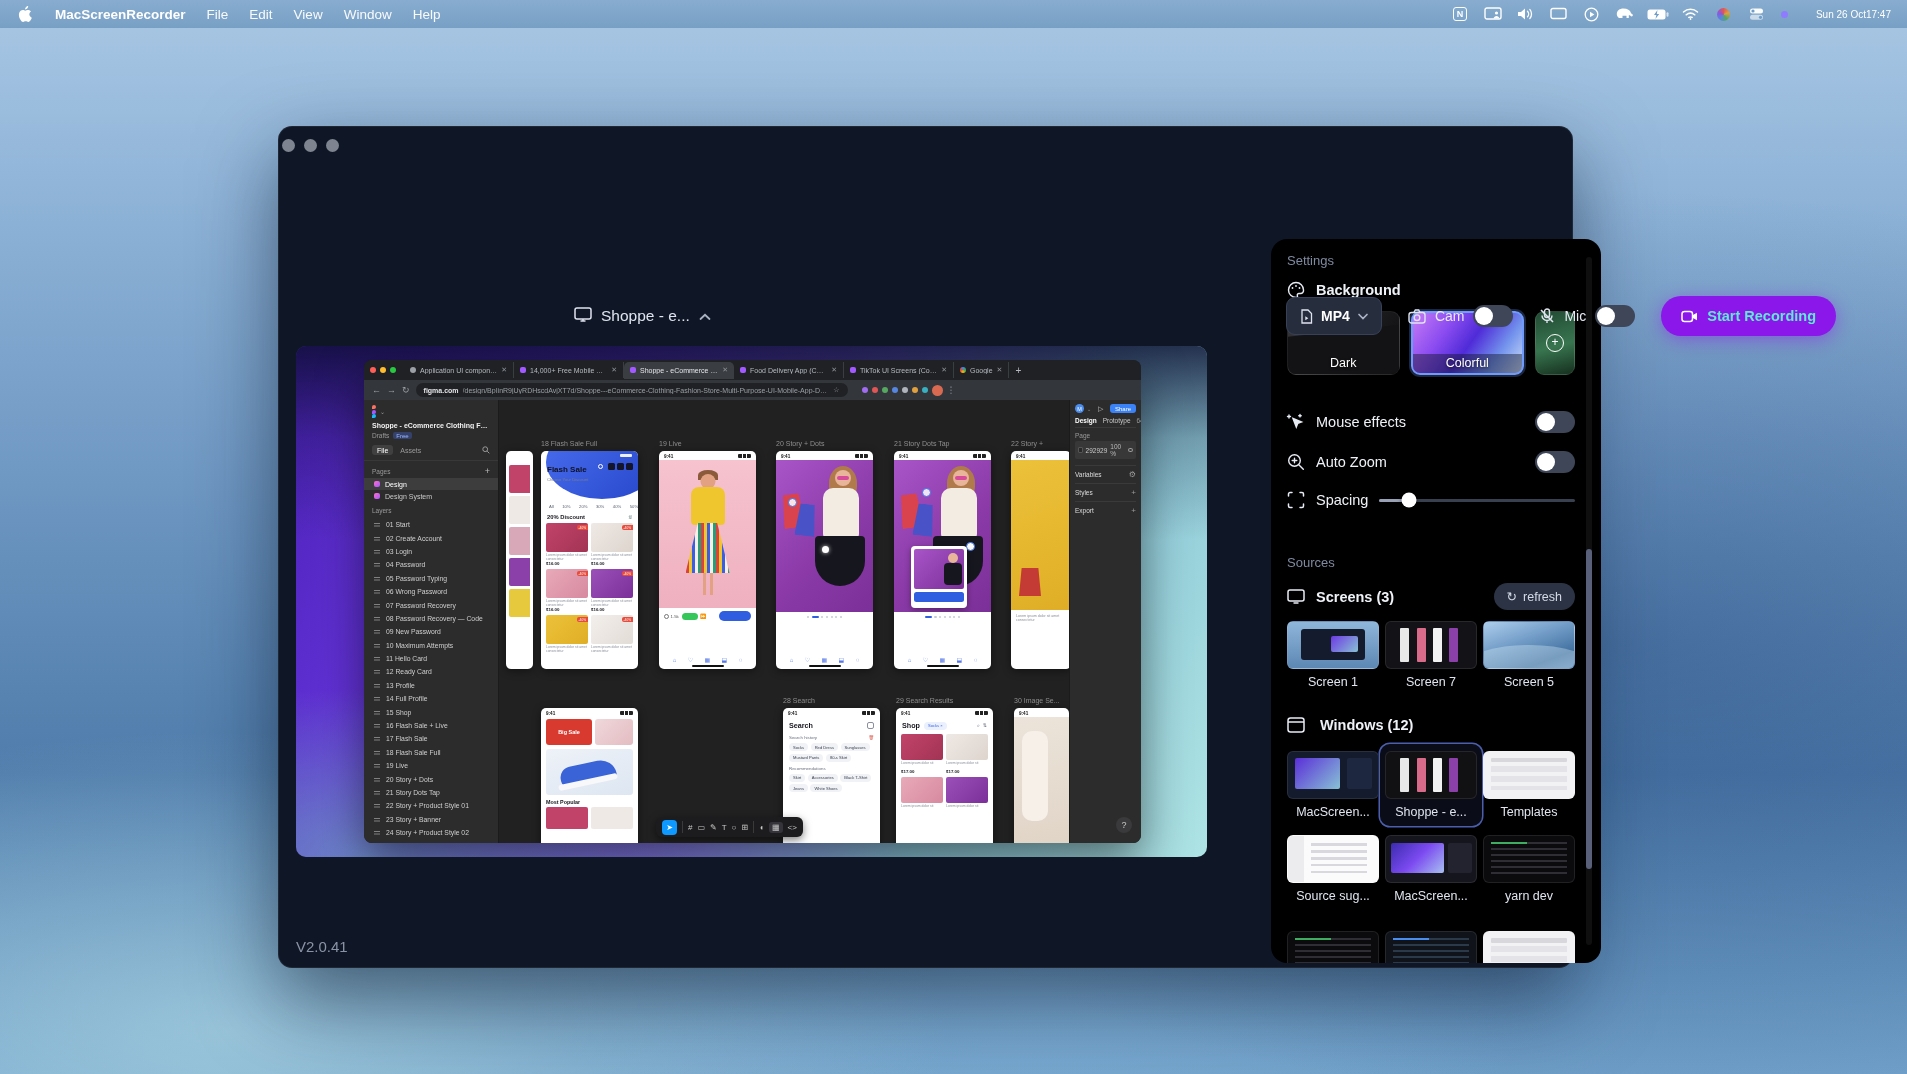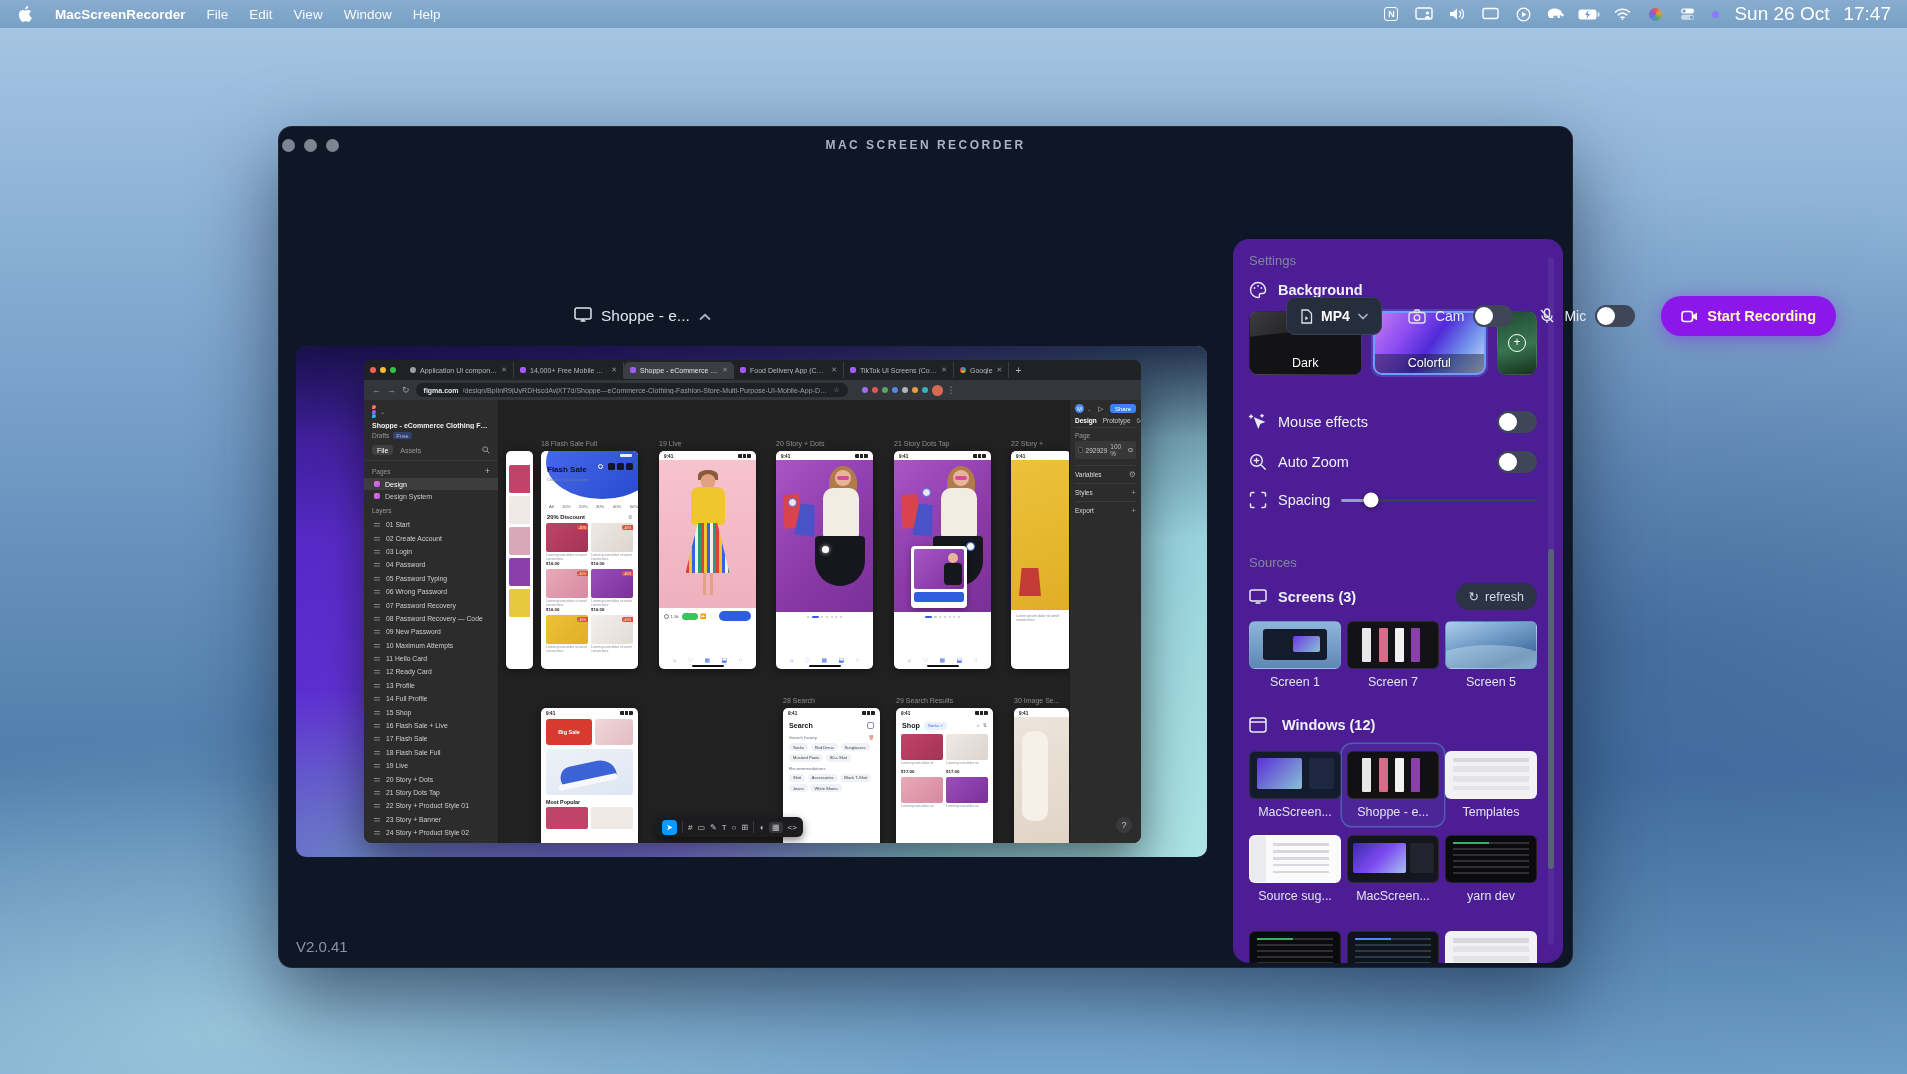--- a/index.html
+++ b/index.html
@@ -22,42 +22,42 @@
   .menubar .appname { font-weight:bold; }
   .menubar .mitem { opacity:.95; }
   .menubar .mright { margin-left:auto; display:flex; align-items:center; gap:15px; }
   .sicon { width:18px; height:16px; display:flex; align-items:center; justify-content:center; }
   .sicon svg { display:block; }
   .nbox { width:14px; height:14px; border:1.4px solid #fff; border-radius:3px; font-size:9px; font-weight:bold;
     display:flex; align-items:center; justify-content:center; }
   .ccircle { width:13px; height:13px; border-radius:50%;
     background:conic-gradient(#e05656,#e0a040,#56a860,#5686e0,#8a56e0,#e05656); }
   .pdot { width:7px; height:7px; border-radius:50%; background:#8f7bff; }
-  .clock { display:flex; gap:14px; font-size:19px; }
+  .clock { display:flex; gap:0; font-size:10px;margin-left:13px; }
 
   
   .window { position:absolute; left:278px; top:126px; width:1295px; height:842px;
     background:#0f1726; border-radius:14px; border:1px solid rgba(255,255,255,.07);
     box-shadow:0 30px 80px rgba(10,20,40,.55); z-index:10; }
   .traffic { position:absolute; left:282px; top:139px; display:flex; gap:9px; z-index:12; }
   .tdot { width:13px; height:13px; border-radius:50%; background:#7e8490; }
   .wtitle { position:absolute; left:278px; top:138px; width:1295px; text-align:center;
     font-size:12px; letter-spacing:2.5px; color:#aab3c4; font-weight:600; z-index:11; }
 
   
   .toolbar { position:absolute; left:295px; top:168px; width:1262px; height:42px; display:flex; align-items:center; z-index:12; }
   .srcsel { display:flex; align-items:center; gap:9px; color:#dfe4ee; font-size:15.5px; }
   .tb-right { margin-left:auto; display:flex; align-items:center; gap:26px; }
   .mp4btn { display:flex; align-items:center; gap:8px; background:#262d3d; border:1px solid #384souffle0;
     border:1px solid #38415a; border-radius:9px; height:38px; padding:0 13px; color:#fff; font-size:14px; font-weight:bold; }
   .tgl-group { display:flex; align-items:center; gap:9px; color:#e6eaf2; font-size:14px; }
   .toggle { width:40px; height:22px; border-radius:11px; background:var(--toggle-track,#3e4657); position:relative; }
   .toggle .knob { position:absolute; left:2px; top:2px; width:18px; height:18px; border-radius:50%; background:#fff; }
   .recbtn { display:flex; align-items:center; gap:9px; height:40px; padding:0 20px; border-radius:20px;
-    background:var(--accent-purple,#8b17ea); color:#fef9c3; font-size:14.5px; font-weight:bold;
+    background:var(--accent-purple,#8b17ea); color:#5eead4; font-size:14.5px; font-weight:bold;
     box-shadow:0 4px 18px rgba(139,23,234,.45); }
 
   
   .preview { position:absolute; left:17px; top:219px; width:911px; height:511px; border-radius:10px; overflow:hidden;
     background:linear-gradient(115deg,#4c22b8 0%,#6c39e4 28%,#7e63e4 48%,#87c2d4 74%,#aee4e4 100%); }
   .preview::before { content:""; position:absolute; inset:0;
     background:linear-gradient(180deg, rgba(10,12,45,.8) 0%, rgba(10,12,45,.25) 18%, transparent 38%),
                radial-gradient(500px 260px at 8% 100%, rgba(110,210,175,.5), transparent 65%); }
 
   
@@ -234,21 +234,21 @@
   .rp-zoom { margin-left:auto; color:#9a9a9a; }
   .rp-lab { color:#9a9a9a; margin:3px 0 2px; }
   .rp-color { display:flex; align-items:center; gap:3px; background:#383838; border-radius:2px; padding:2px 3px; }
   .rp-sw { width:6px; height:6px; background:#292929; border:1px solid #555; border-radius:1px; }
   .rp-op { margin-left:auto; color:#bbb; }
   .rp-eye { width:6px; height:4px; border:1px solid #9a9a9a; border-radius:50%; margin-left:3px; }
   .rp-item { display:flex; align-items:center; border-top:1px solid #3a3a3a; padding:4px 0; color:#ddd; }
   .rp-item .plus { margin-left:auto; color:#9a9a9a; font-size:8px; }
 
   
-  .settings { position:absolute; left:954px; top:112px; width:330px; height:724px; background:#4c1d95;
+  .settings { position:absolute; left:992px; top:112px; width:330px; height:724px; background:#000000;
     border-radius:16px; overflow:hidden; }
   .sp-abs { position:absolute; left:16px; right:26px; }
   .sec-label { font-size:13px; color:#7f8aa0; }
   .srow { display:flex; align-items:center; gap:11px; color:#eef1f6; font-size:14.5px; }
   .srow .grow { flex:1; }
   .srow .rowlab { font-weight:600; }
   .bgthumbs { display:flex; gap:11px; }
   .bgthumb { position:relative; height:64px; border-radius:9px; overflow:hidden; border:1px solid rgba(255,255,255,.08); }
   .bgthumb .blab { position:absolute; left:0; right:0; bottom:4px; text-align:center; font-size:12.5px; color:#fff; text-shadow:0 1px 3px rgba(0,0,0,.6); }
   .bg-dark { width:113px; background:linear-gradient(135deg,#3c3c3e 0%,#1e1e20 45%,#0a0a0c 100%);text-decoration:underline; }
@@ -1195,15 +1195,14 @@
       <div class="scrollthumb"></div>
     </div>
 
   </div>
 
   <div class="traffic">
     <span class="tdot"></span>
     <span class="tdot"></span>
     <span class="tdot"></span>
   </div>
-  <div class="wtitle">MAC SCREEN RECORDER</div>
 
 </div>
 
 </body></html>

